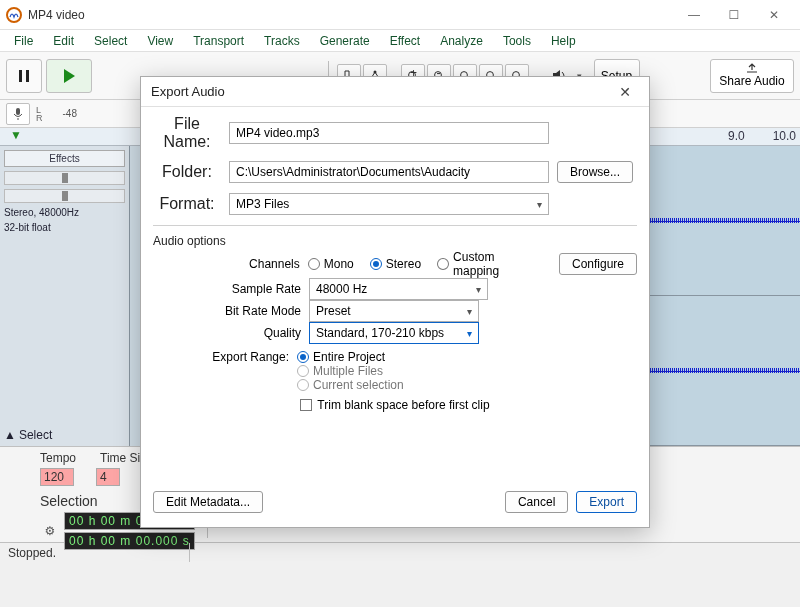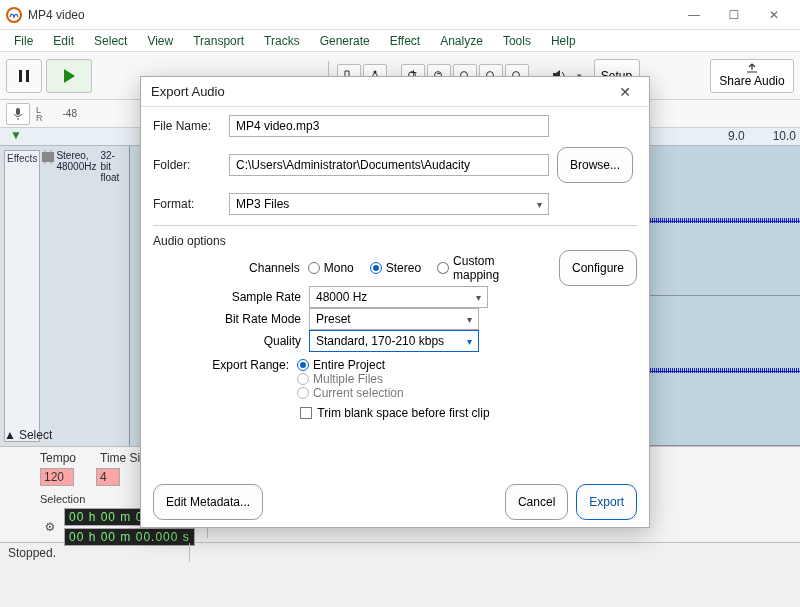--- a/index.html
+++ b/index.html
@@ -30,21 +30,21 @@
 .meterbar .lr { font-size:9px; line-height:8px; color:#666; }
 .meterbar .db { font-size:10px; color:#555; margin-left:14px; }
 
 
 .ruler { height: 18px; background: #e8eff5; border-bottom: 1px solid #b0b8c0; position:relative; }
 .ruler .playhead { position:absolute; left:10px; top:0; color:#228b22; font-size:12px; }
 .ruler .ticks { position:absolute; right:4px; top:1px; display:flex; gap:28px; font-size:10px; color:#334; }
 
 
 .tracks { display:flex; height: 300px; background:#c8d5df; }
-.trackhead { width: 130px; background:#d9e1e8; border-right:1px solid #8895a0; padding:4px; font-size:10px; color:#334; display:flex; flex-direction:row; gap:4px; }
+.trackhead { width: 130px; background:#d9e1e8; border-right:1px solid #8895a0; padding:4px; font-size:10px; color:#334; display:flex; flex-direction:column; gap:4px; }
 .trackhead .effects { border:1px solid #aaa; background:#eef2f6; text-align:center; padding:2px; font-size:10px; }
 .trackhead .slider-row { height:14px; background:#e8ecf0; border:1px solid #bbb; position:relative; }
 .trackhead .slider-row::after { content:""; position:absolute; left:50%; top:1px; width:6px; height:10px; background:#888; transform:translateX(-50%); }
 .trackhead .info { font-size:10px; color:#223; }
 .trackhead .select { position:absolute; bottom: 4px; left:4px; display:flex; align-items:center; gap:3px; font-size:10px; color:#223; }
 .trackwave { flex:1; background:#b8cddb; position:relative; }
 .trackwave .yaxis { position:absolute; left:0; top:0; width:36px; height:100%; background:#d0dde6; border-right:1px solid #8895a0; display:flex; flex-direction:column; justify-content:space-around; font-size:10px; color:#223; text-align:right; padding-right:3px; }
 .trackwave .wave { position:absolute; left:36px; right:0; top:0; bottom:0; }
 .trackwave .wave .ch { height:50%; border-bottom:1px solid #8895a0; background:#c0d4e0; position:relative; }
 .trackwave .wave .ch .mid { position:absolute; left:0; right:0; top:50%; height:1px; background:#2020c0; }
@@ -66,34 +66,34 @@
 .status .cell { padding: 0 8px; border-right: 1px solid #c0c0c0; height: 100%; display: flex; align-items: center; }
 .status .cell:first-child { width: 190px; }
 
 
 .dialog { position:absolute; left:140px; top:76px; width:510px; height:452px; background:#fff; border:1px solid #aaa; box-shadow: 0 6px 24px rgba(0,0,0,0.25); display:flex; flex-direction:column; }
 .dialog .dtitle { height:30px; display:flex; align-items:center; padding:0 10px; border-bottom:1px solid #e0e0e0; }
 .dialog .dtitle .t { flex:1; font-size:13px; color:#222; }
 .dialog .dtitle .x { width:28px; height:28px; display:flex; align-items:center; justify-content:center; color:#444; font-size:14px; }
 .dialog .body { flex:1; padding: 8px 12px 8px 12px; display:flex; flex-direction:column; gap:10px; }
 .dialog .row { display:flex; align-items:center; gap:8px; }
-.dialog .lbl { width:68px; text-align:left; font-size:12px; color:#222; }
+.dialog .lbl { width:68px; text-align:center; font-size:16px; color:#222; }
 .dialog .input { height:22px; border:1px solid #b0b0b0; background:#fff; padding:0 6px; font-size:12px; display:flex; align-items:center; flex:1; }
 .dialog .fieldset { border-top:1px solid #d0d0d0; padding-top:8px; display:flex; flex-direction:column; }
 .dialog .fslabel { font-size:12px; color:#222; margin-bottom:2px; }
 .dialog .opt-row { display:flex; align-items:center; gap:8px; }
 .dialog .opt-lbl { width:148px; text-align:right; font-size:12px; }
 .dialog .radio { display:inline-flex; align-items:center; gap:4px; font-size:12px; margin-right:8px; }
 .dialog .radio .dot { width:12px; height:12px; border:1px solid #777; border-radius:50%; display:inline-flex; align-items:center; justify-content:center; }
 .dialog .radio.sel .dot::after { content:""; width:6px; height:6px; background:#0a63c9; border-radius:50%; }
 .dialog .radio.sel .dot { border-color:#0a63c9; }
 .dialog .select { height:22px; border:1px solid #b0b0b0; background:#fff; padding:0 6px; display:flex; align-items:center; justify-content:space-between; font-size:12px; }
 .dialog .select.hi { border-color:#0a63c9; }
 .dialog .chev { color:#555; font-size:10px; }
-.dialog .btn { height:36px; padding:0 12px; border:1px solid #999; background:#fdfdfd; border-radius:10px; font-size:12px; display:inline-flex; align-items:center; }
+.dialog .btn { height:22px; padding:0 12px; border:1px solid #999; background:#fdfdfd; border-radius:3px; font-size:12px; display:inline-flex; align-items:center; }
 .dialog .btn.primary { border-color:#0a63c9; color:#0a4fa0; }
 .dialog .check { display:inline-flex; align-items:center; gap:5px; font-size:12px; }
 .dialog .check .box { width:12px; height:12px; border:1px solid #777; }
 .dialog .footer { height:40px; border-top:0; padding: 0 12px 10px 12px; display:flex; align-items:center; }
 .dialog .footer .spacer { flex:1; }
 
 svg { display:block; }
 </style>
 </head>
 <body>
@@ -271,21 +271,21 @@
     </div>
     <div class="field">
       <div class="spin">
           <span>120</span>
         </div>
       <span style="width:14px"></span>
       <div class="spin" style="width:24px">
           <span>4</span>
         </div>
     </div>
-    <div style="font-size:11px;color:#333;margin-top:4px">Selection</div>
+    <div style="font-size:14px;color:#333;margin-top:4px">Selection</div>
     <div class="field">
       <div class="gear">⚙</div>
       <div style="display:flex;flex-direction:column;gap:2px">
         <div class="timebox">
             <span>00 h 00 m 00.000 s</span>
           </div>
         <div class="timebox">
             <span>00 h 00 m 00.000 s</span>
           </div>
       </div>

